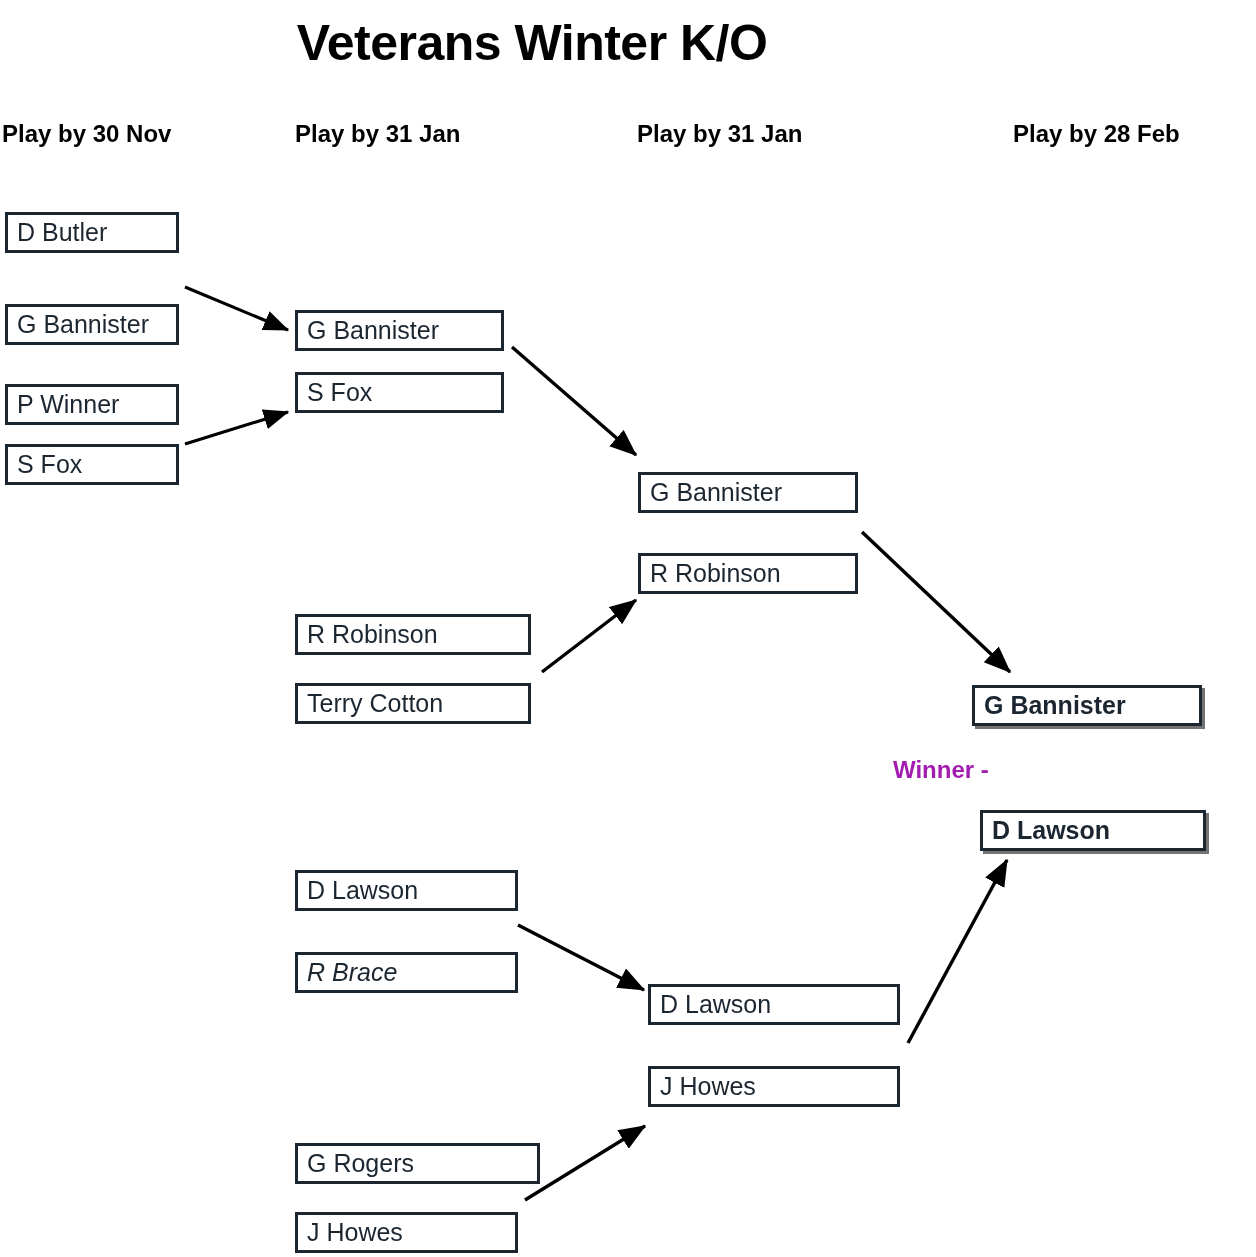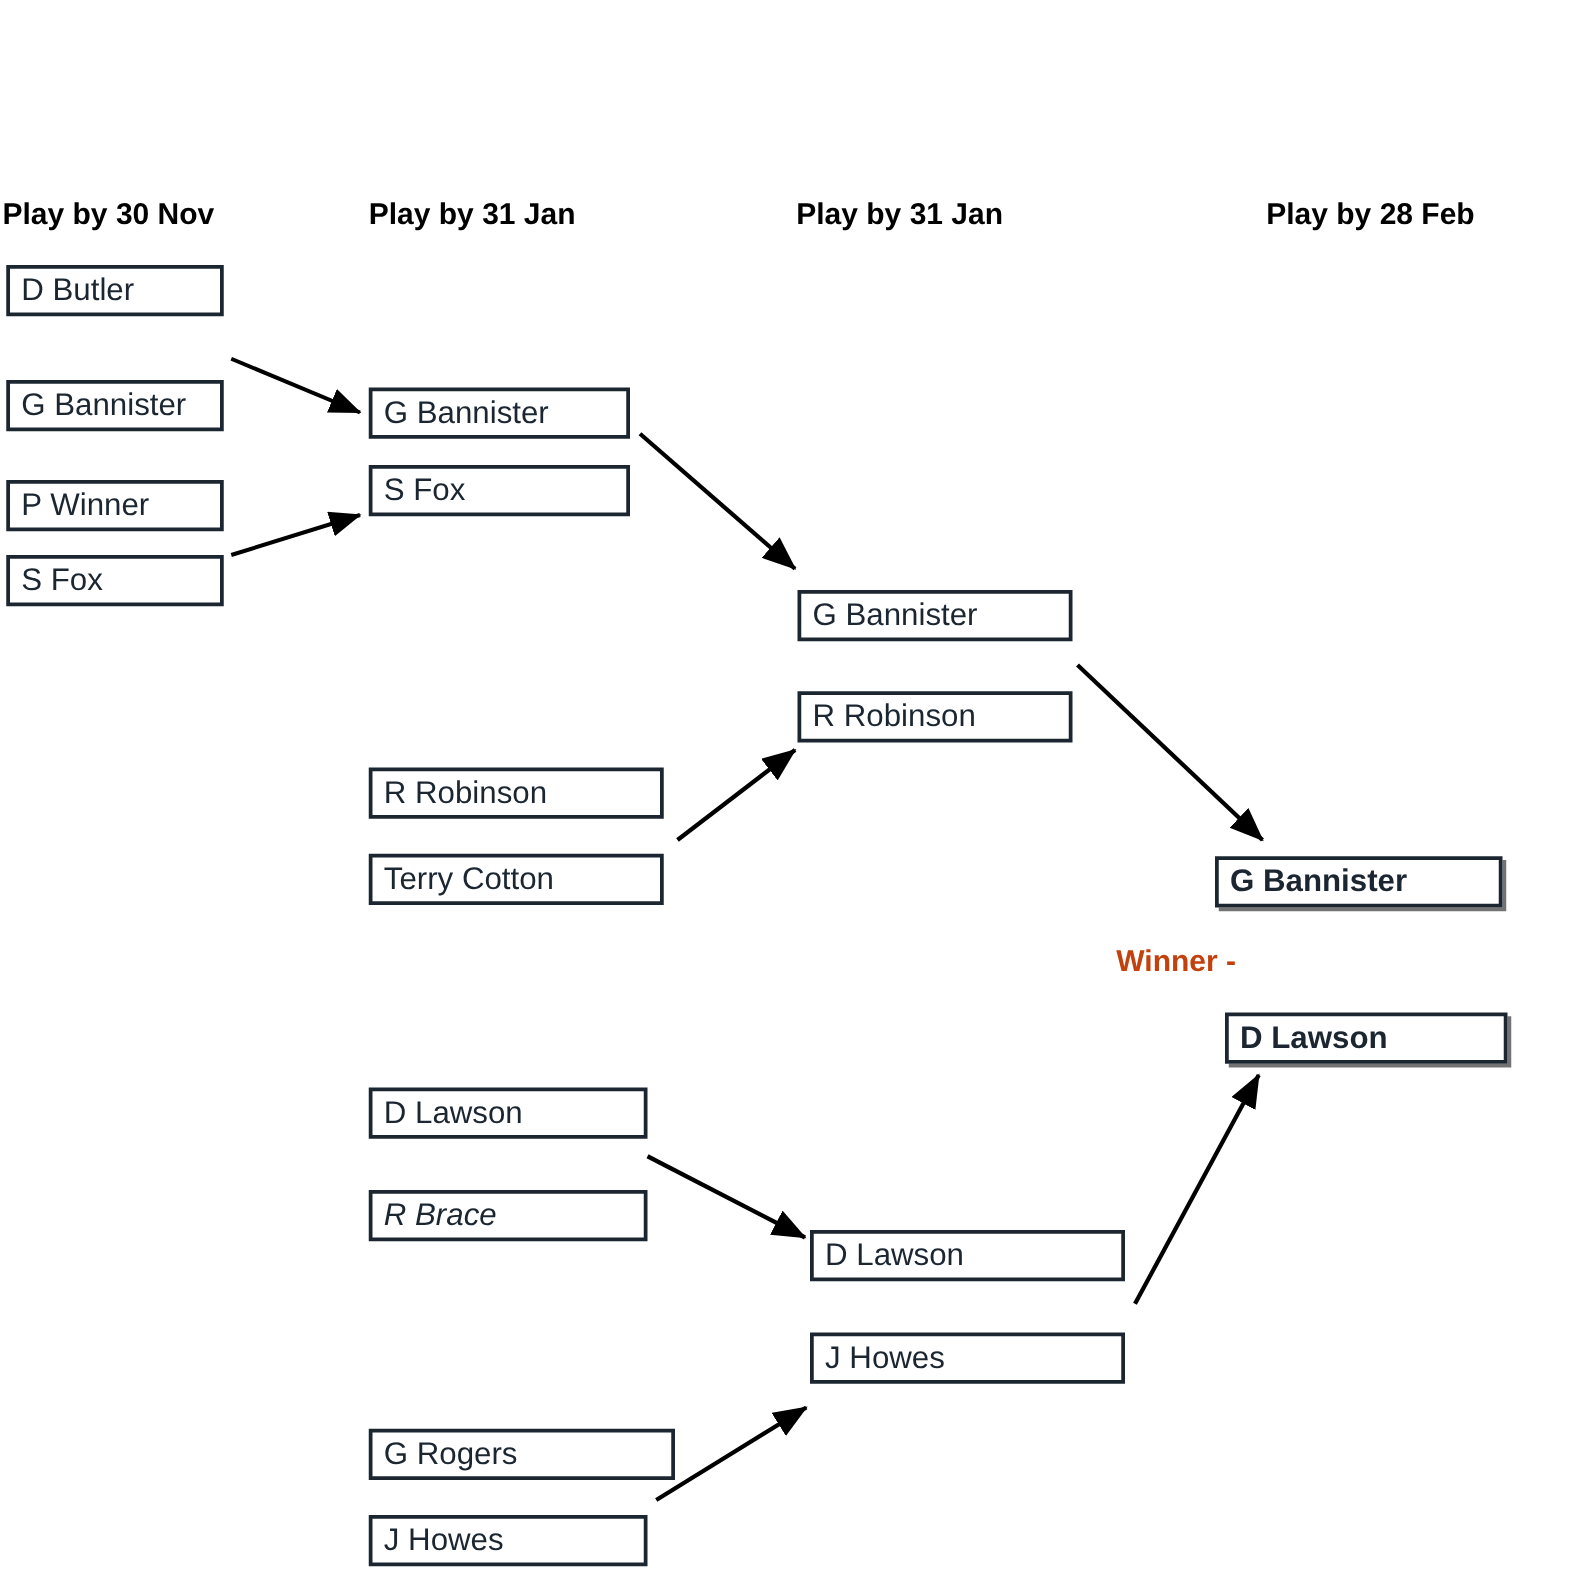--- a/index.html
+++ b/index.html
@@ -26,21 +26,20 @@
     color: #000000;
     letter-spacing: -0.5px;
     white-space: nowrap;
   }
   .col-header {
     position: absolute;
     font-size: 24px;
     font-weight: bold;
     color: #000000;
     white-space: nowrap;
-    margin-top: 38px;
   }
   .box {
     position: absolute;
     box-sizing: border-box;
     border: 3px solid #1b2631;
     background: #ffffff;
     display: flex;
     align-items: center;
     padding-left: 9px;
     font-size: 25px;
@@ -49,37 +48,38 @@
     overflow: hidden;
   }
   .box.final {
     font-weight: bold;
     box-shadow: 3px 3px 0 rgba(0,0,0,0.55);
   }
   .winner-label {
     position: absolute;
     font-size: 24px;
     font-weight: bold;
-    color: #c2410c;
+    color: #a21caf;
     white-space: nowrap;
   }
   #arrows {
     position: absolute;
     left: 0;
     top: 0;
     width: 1256px;
     height: 1257px;
     pointer-events: none;
   }
 </style>
 </head>
 <body>
 
 <div id="root">
 
+  <div id="title">Veterans Winter K/O</div>
 
   <div class="col-header" style="left:2px; top:120px;">Play by 30 Nov</div>
   <div class="col-header" style="left:295px; top:120px;">Play by 31 Jan</div>
   <div class="col-header" style="left:637px; top:120px;">Play by 31 Jan</div>
   <div class="col-header" style="left:1013px; top:120px;">Play by 28 Feb</div>
 
   <svg id="arrows" viewBox="0 0 1256 1257">
     <defs>
       <marker id="ah" markerWidth="9" markerHeight="9" refX="7.6" refY="3.2" orient="auto" markerUnits="strokeWidth">
         <path d="M0,0 L8,3.2 L0,6.4 z" fill="#000000"></path>

